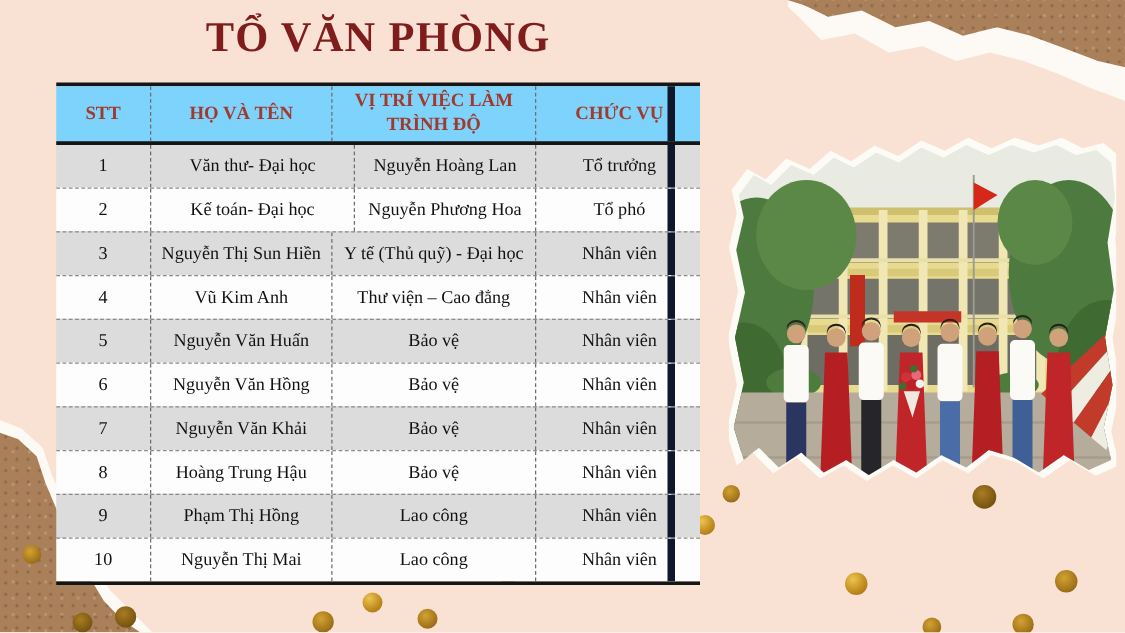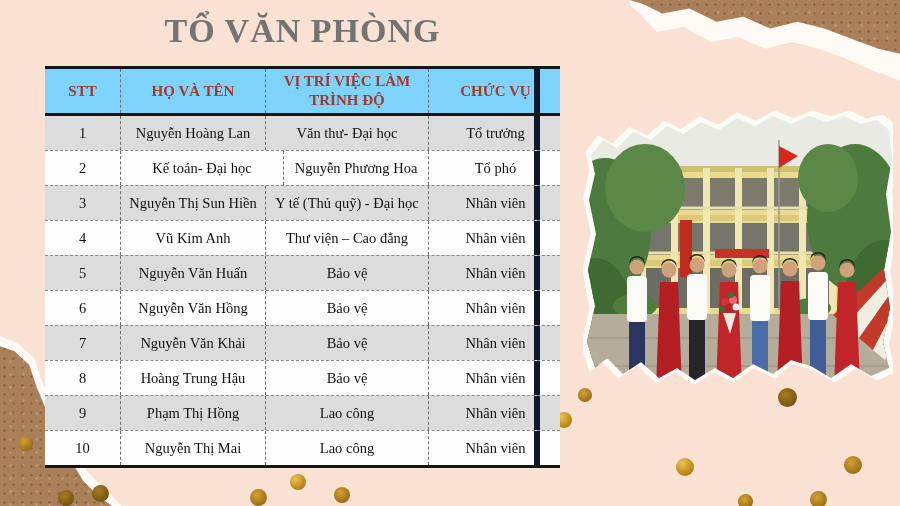--- a/index.html
+++ b/index.html
@@ -26,21 +26,21 @@
     clip-path:polygon(0 6%,12% 9%,24% 17%,30% 30%,40% 47%,46% 60%,58% 73%,68% 85%,80% 94%,92% 100%,0 100%);}
 
   
   .dot{position:absolute;border-radius:50%;}
   .dot.t0{background:radial-gradient(circle at 35% 30%,#edc453,#c28e20 55%,#9a6a15);}
   .dot.t1{background:radial-gradient(circle at 40% 35%,#d3a232,#a5761c 60%,#7c5513);}
   .dot.t2{background:radial-gradient(circle at 40% 35%,#a97c22,#7e5a14 60%,#5f430e);}
 
   
   .title{position:absolute;left:45px;top:12px;width:515px;margin:0;text-align:center;
-    font-size:34px;font-weight:bold;letter-spacing:1px;color:#737373;}
+    font-size:34px;font-weight:bold;letter-spacing:1px;color:#7f1d1d;}
 
   
   .table{position:absolute;left:45px;top:66px;width:515px;
     border-top:3px solid #151515;border-bottom:3px solid #151515;font-family:"Liberation Serif","DejaVu Serif",serif;}
   .thead{display:flex;background:#7dd3fc;border-bottom:3px solid #151515;min-height:44px;}
   .th{display:flex;align-items:center;justify-content:center;text-align:center;
     font-weight:bold;font-size:15px;color:#a23a2c;line-height:1.25;padding:2px 0;box-sizing:border-box;}
   .tr{display:flex;height:34px;background:#fefdfd;}
   .tr.odd{background:#dcdcdc;}
   .tr + .tr{border-top:1px dashed #8a8a8a;}
@@ -88,22 +88,22 @@
   <div class="table">
     <div class="thead">
       <div class="th c0">STT</div>
       <div class="th c1">HỌ VÀ TÊN</div>
       <div class="th c2">VỊ TRÍ VIỆC LÀM TRÌNH ĐỘ</div>
       <div class="th c3">CHỨC VỤ</div>
     </div>
     <div class="tbody" id="tbody">
         <div class="tr odd">
           <div class="td c0">1</div>
+          <div class="td c2">Văn thư- Đại học</div>
           <div class="td c1">Nguyễn Hoàng Lan</div>
-          <div class="td c2">Văn thư- Đại học</div>
           <div class="td c3">Tổ trưởng</div>
         </div>
         <div class="tr even">
           <div class="td c0">2</div>
           <div class="td c2">Kế toán- Đại học</div>
           <div class="td c1">Nguyễn Phương Hoa</div>
           <div class="td c3">Tổ phó</div>
         </div>
         <div class="tr odd">
           <div class="td c0">3</div>

